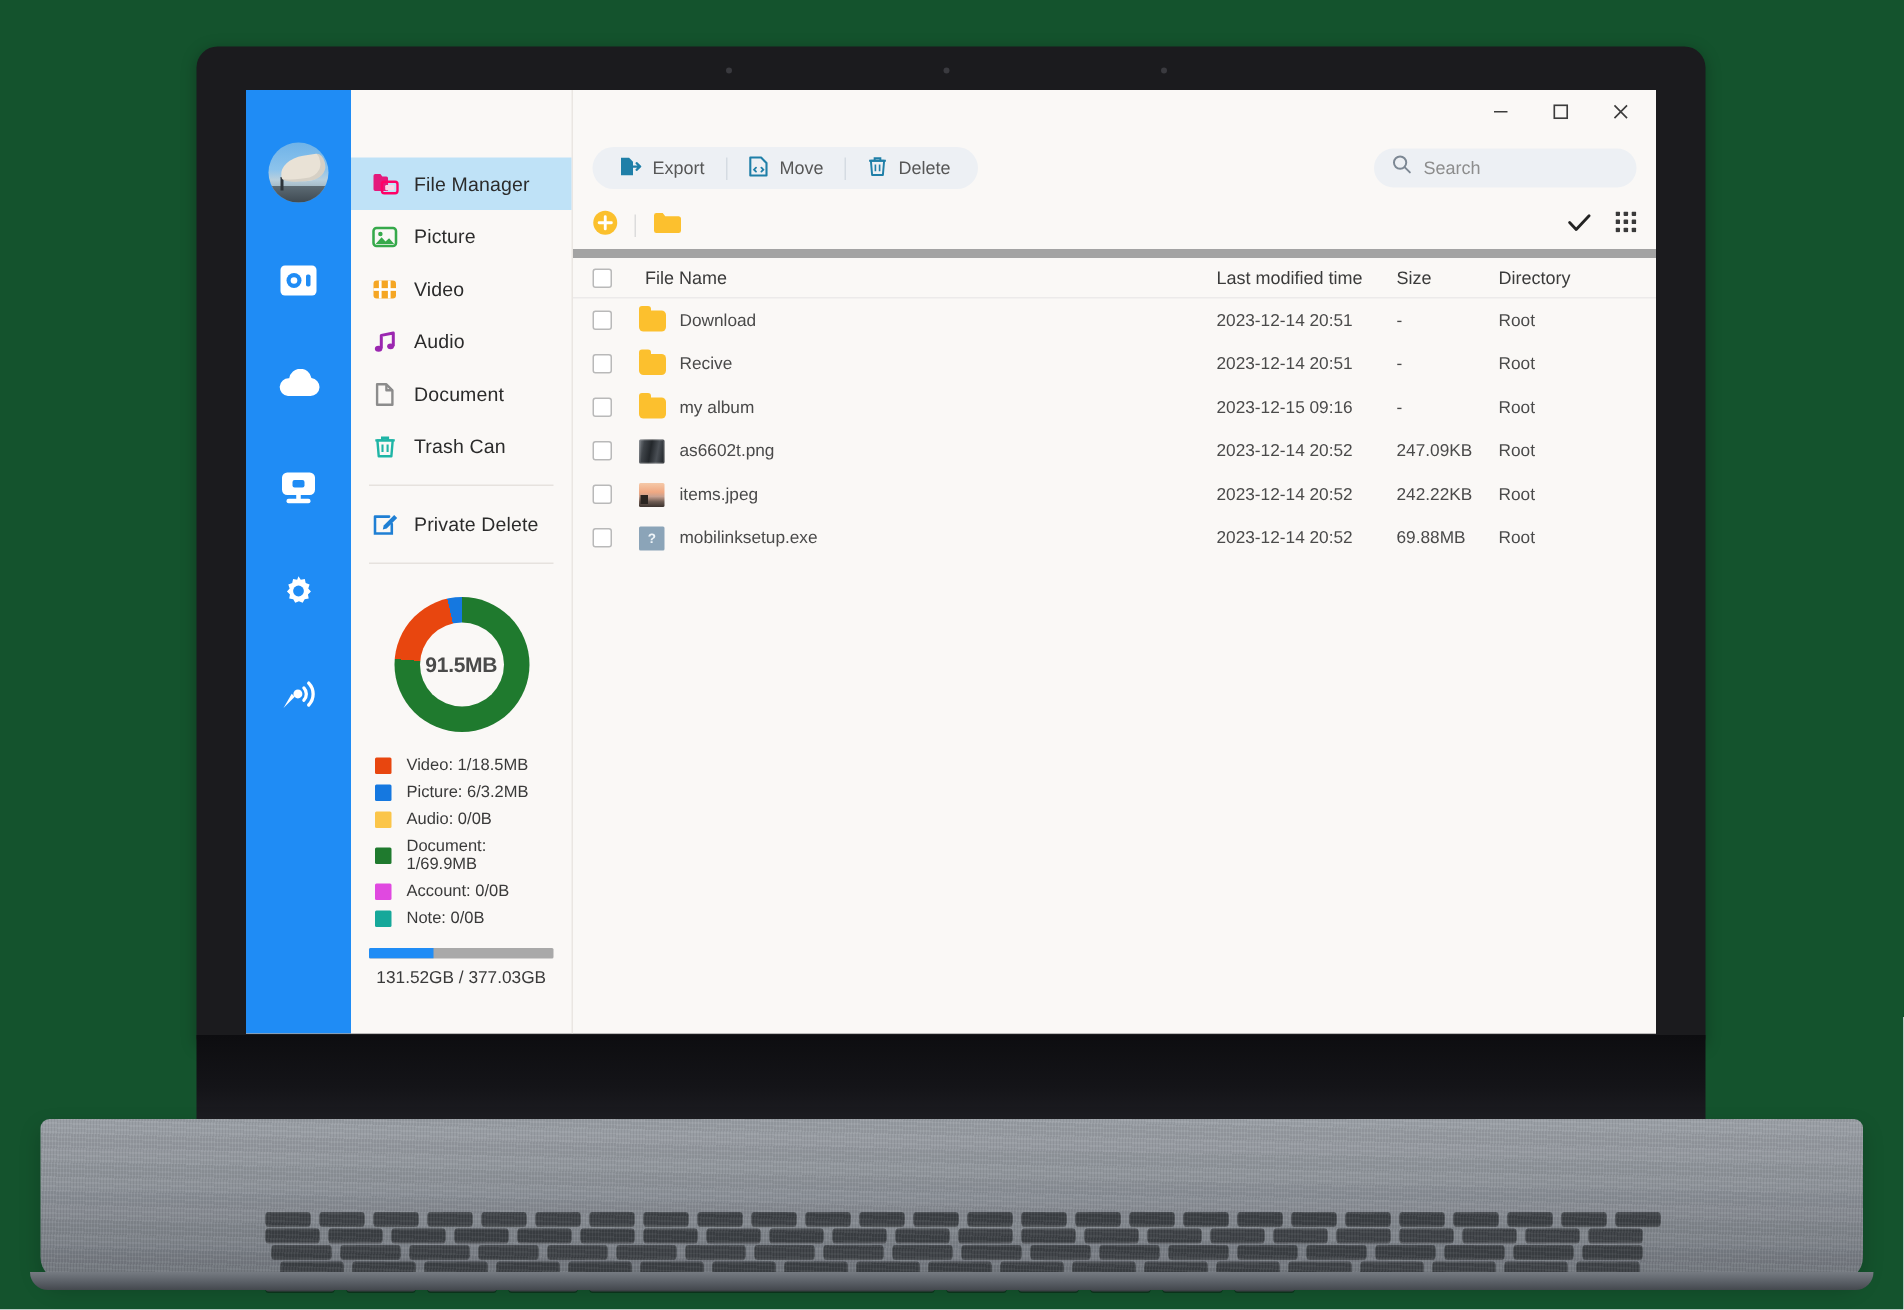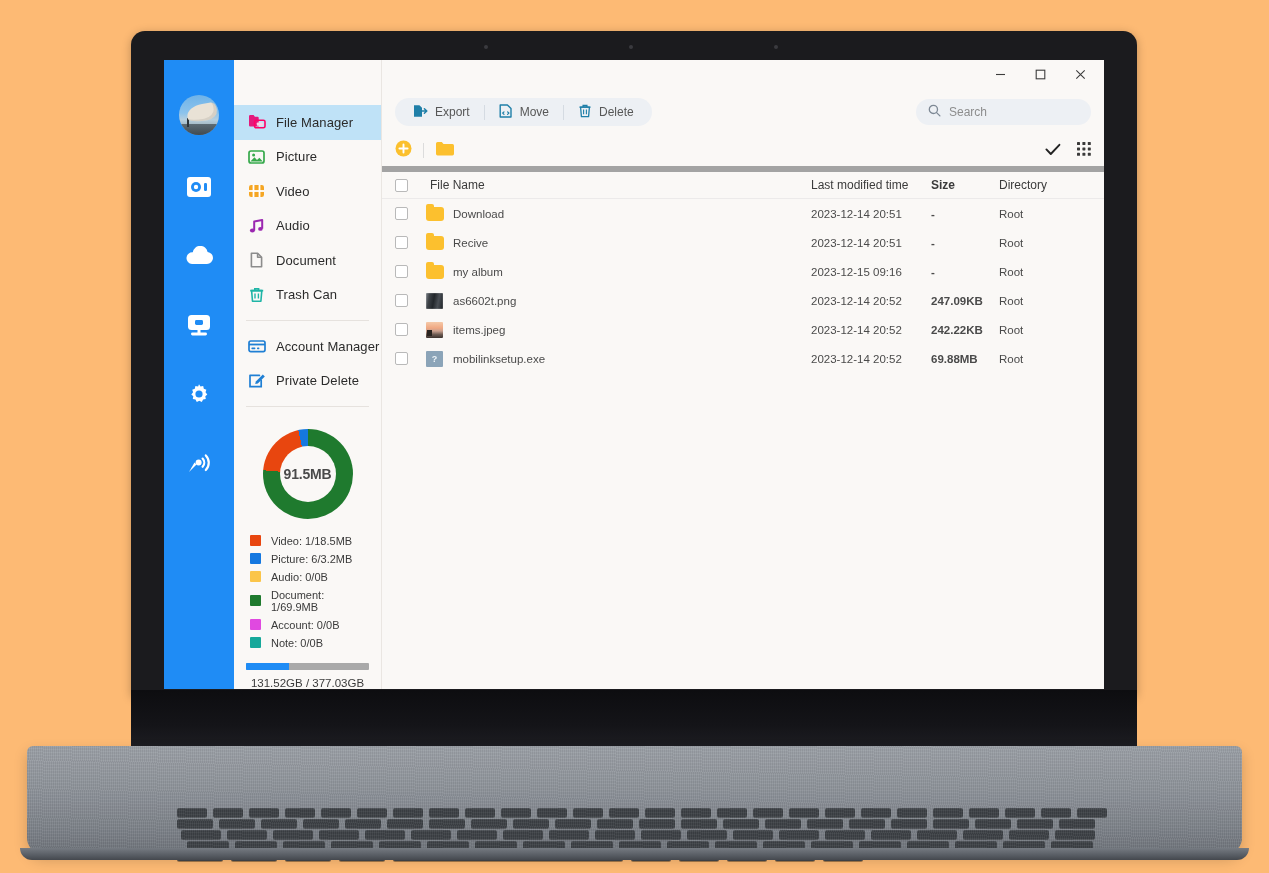--- a/index.html
+++ b/index.html
@@ -4,21 +4,21 @@
 <style>
   * { box-sizing: border-box; margin: 0; padding: 0; }
   html, body {
     width: 1269px; height: 873px;
     background: #eef1f5;
     font-family: "Liberation Sans", sans-serif;
     overflow: hidden;
   }
 
   
-  #stage { position: relative; width: 1269px; height: 873px; background: #fdba74; }
+  #stage { position: relative; width: 1269px; height: 873px; background: #14532d; }
 
   .laptop-lid {
     position: absolute;
     left: 131px; top: 31px;
     width: 1006px; height: 665px;
     background: #1b1b1e;
     border-radius: 14px 14px 4px 4px;
     box-shadow: 0 2px 10px rgba(0,0,0,.25);
   }
   .cam-dot {
@@ -173,21 +173,21 @@
     border-bottom:1px solid #eceaea; border-top:6px solid #a3a3a3;
     font-size:12px; color:#3b3b3b;
   }
   .trow {
     height:29px; display:flex; align-items:center; padding:0 13px;
     font-size:11.5px; color:#4a4a4a; cursor:default;
   }
   .c-chk { width:30px; flex:0 0 30px; }
   .c-name { flex:1 1 auto; display:flex; align-items:center; gap:9px; min-width:0; }
   .c-mod { width:120px; flex:0 0 120px; }
-  .c-size { width:68px; flex:0 0 68px;font-weight:bold; }
+  .c-size { width:68px; flex:0 0 68px; }
   .c-dir  { width:92px; flex:0 0 92px; }
   .thead .c-name { padding-left:5px; }
   .chk {
     width:13px; height:13px; border:1.4px solid #b9b9b9; border-radius:2px;
     background:#fff; cursor:pointer; display:block;
   }
   .fico { width:19px; height:17px; flex:0 0 19px; display:flex; align-items:center; justify-content:center; }
   .folder { width:18px; height:14px; background:#fcc02e; border-radius:1px 3px 3px 3px; position:relative; }
   .folder::before {
     content:""; position:absolute; left:0; top:-3px; width:8px; height:4px;
@@ -340,31 +340,20 @@
                 <path d="M3.6 3.6h10.2l-.9 10.6H4.5z" fill="none" stroke="#1fb5a6" stroke-width="1.6" stroke-linejoin="round"></path>
                 <path d="M2.2 3.6h13M6.8 3.6V1.8h3.8v1.8" stroke="#1fb5a6" stroke-width="1.6" fill="none"></path>
                 <path d="M7 6.4v5M10.4 6.4v5" stroke="#1fb5a6" stroke-width="1.4"></path>
               </svg>
           </span>
           <span>Trash Can</span>
         </div>
 
         <div class="nav-sep"></div>
 
-        <div class="nav-item">
-          <span class="nav-ico">
-            <svg width="18" height="16" viewBox="0 0 18 16">
-                <rect x="1" y="3" width="16" height="10.6" rx="1.8" fill="none" stroke="#1f7fd4" stroke-width="1.7"></rect>
-                <rect x="1" y="5.6" width="16" height="1.8" fill="#1f7fd4"></rect>
-                <rect x="3.4" y="9.6" width="4" height="1.7" rx=".7" fill="#1f7fd4"></rect>
-                <rect x="9" y="9.6" width="2.4" height="1.7" rx=".7" fill="#1f7fd4"></rect>
-              </svg>
-          </span>
-          <span>Account Manager</span>
-        </div>
 
         <div class="nav-item">
           <span class="nav-ico">
             <svg width="18" height="16" viewBox="0 0 18 16">
                 <path d="M2 2.4h9.4M2 2.4v11.2h11.2V7.4" stroke="#1f7fd4" stroke-width="1.7" fill="none" stroke-linecap="round"></path>
                 <path d="M14.8 1.4l2 2-7 7-2.6.6.6-2.6z" fill="#1f7fd4"></path>
               </svg>
           </span>
           <span>Private Delete</span>
         </div>

